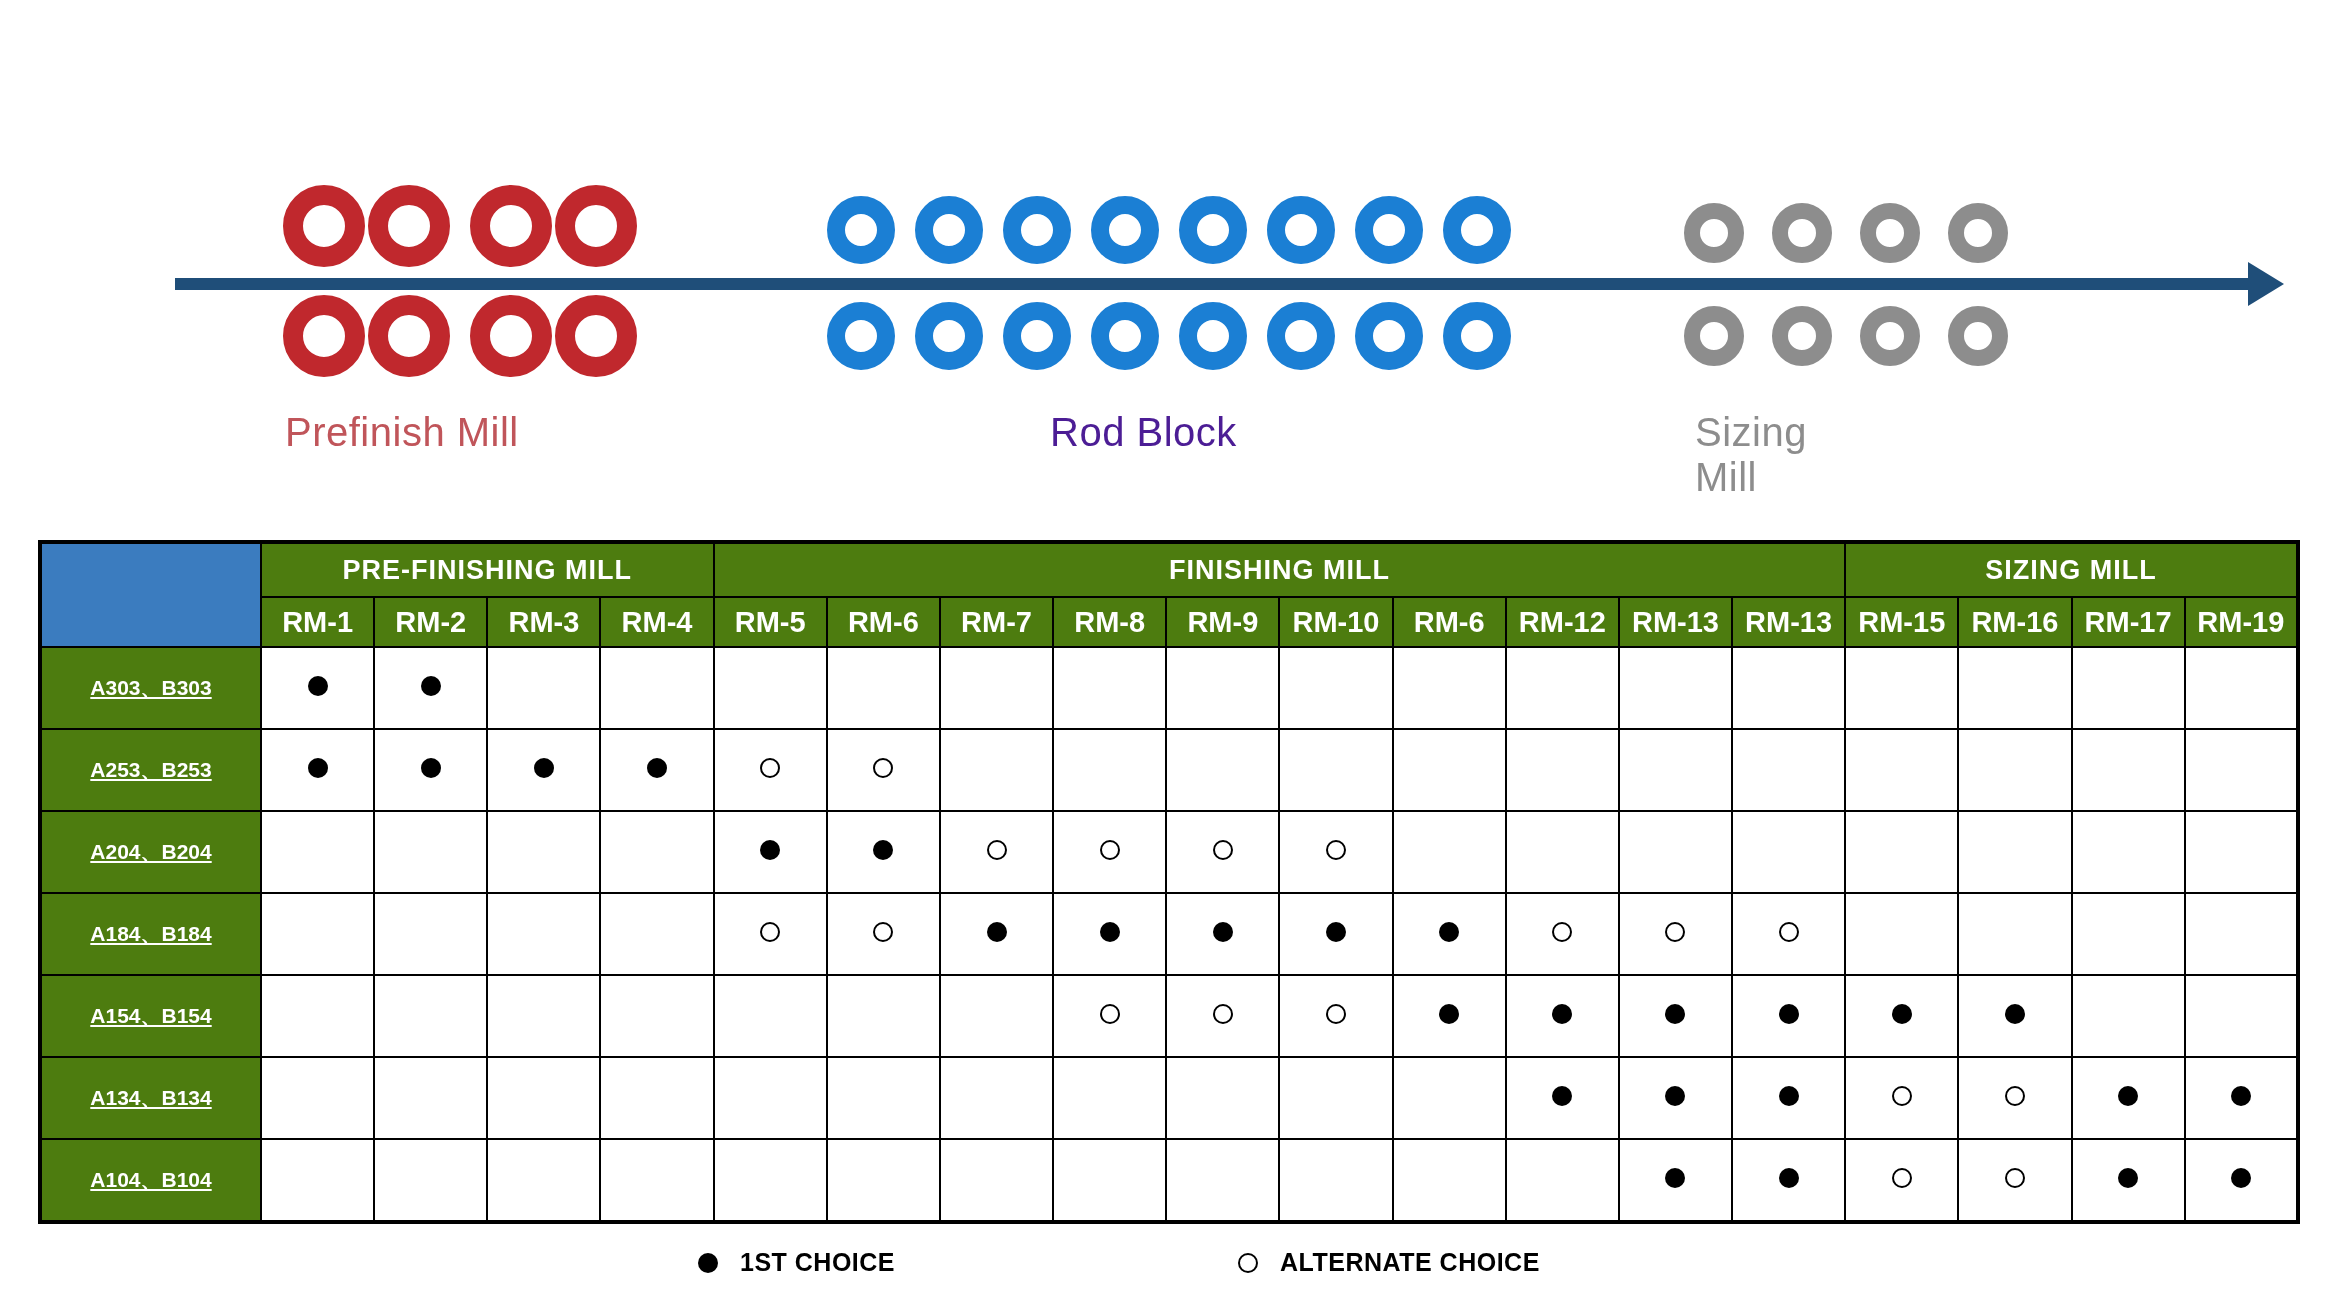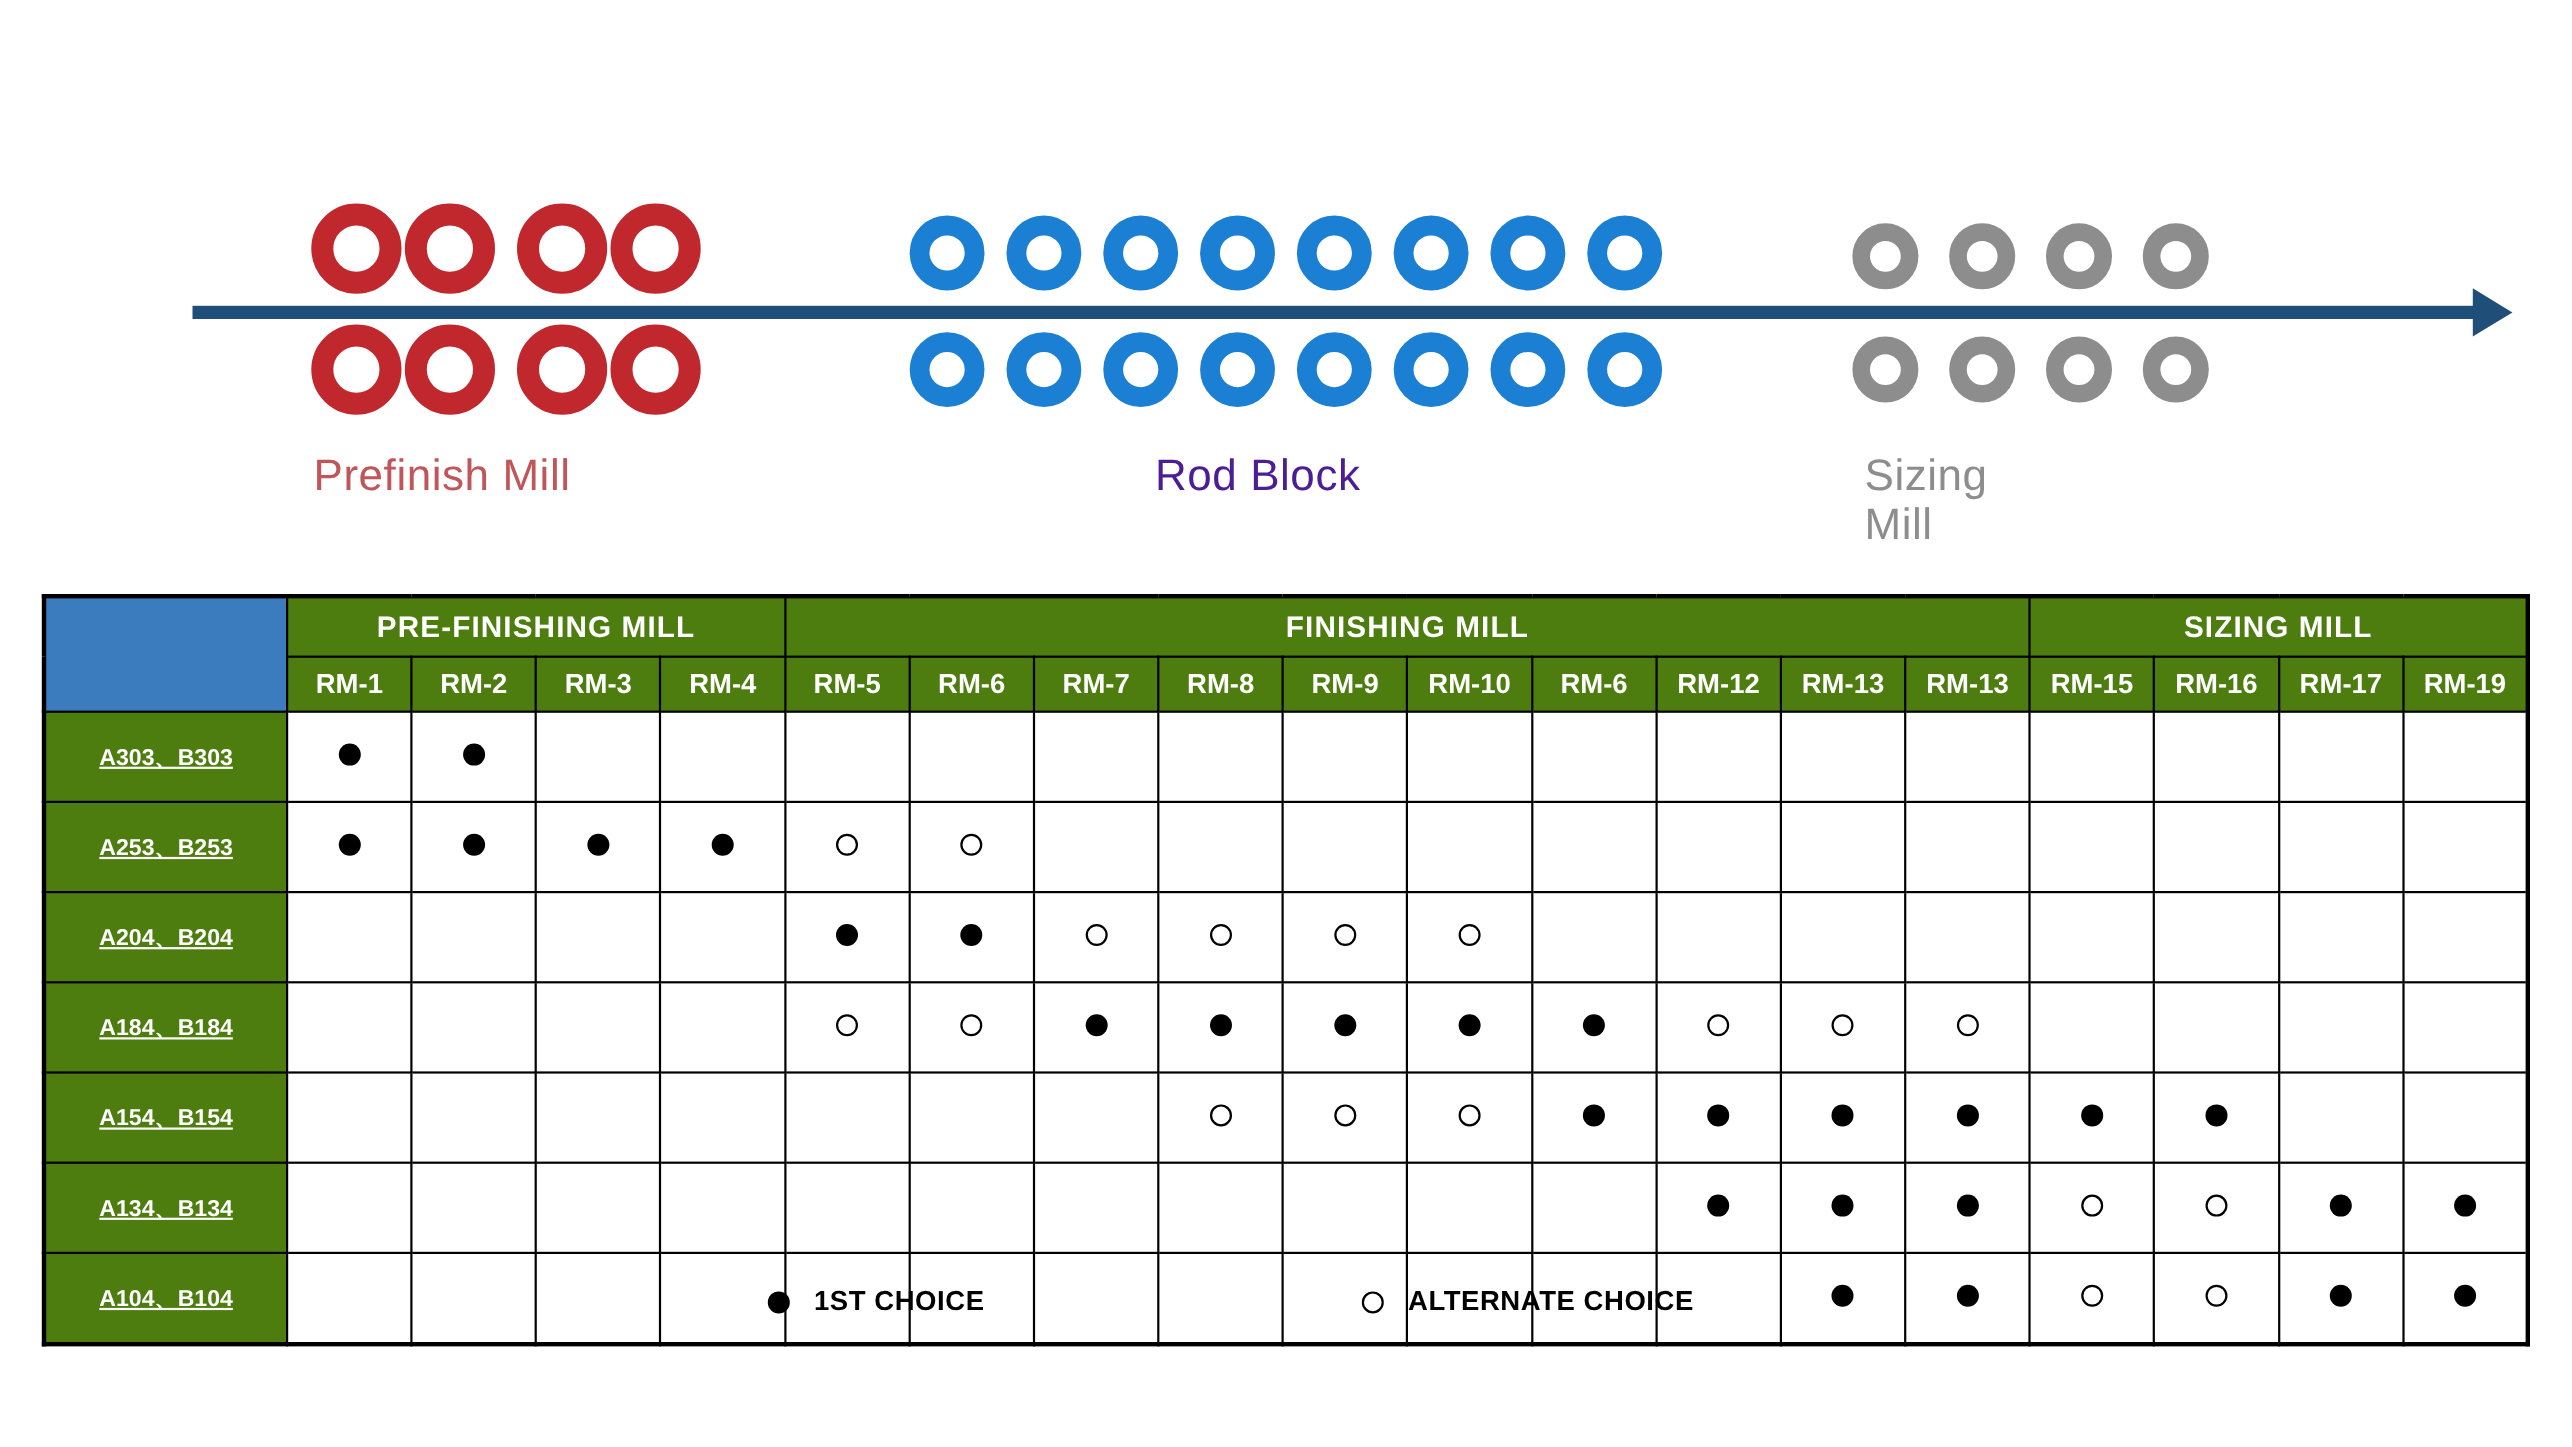--- a/index.html
+++ b/index.html
@@ -81,21 +81,21 @@
     background: #4d7c0f;
     color: #ffffff;
     font-weight: bold;
   }
   th.grp {
     font-size: 27px;
     height: 52px;
     letter-spacing: 1px;
   }
   th.col {
-    font-size: 25px;
+    font-size: 29px;
     height: 48px;
   }
   th.corner {
     background: #3B7CBF;
     border-left: none;
   }
   td.rowhead {
     font-size: 21px;
     text-align: left;
     padding-left: 12px;
@@ -114,21 +114,21 @@
     border-radius: 50%;
     box-sizing: border-box;
   }
   .dot.filled { background: #000000; }
   .dot.open   { background: #ffffff; border: 2.5px solid #000000; }
 
   
   #legend {
     position: absolute;
     left: 38px;
-    top: 1157px;
+    top: 1236px;
     width: 2262px;
     height: 60px;
     text-decoration: underline;
   }
   .legend-item {
     position: absolute;
     display: flex;
     align-items: center;
     gap: 22px;
     font-size: 25px;

